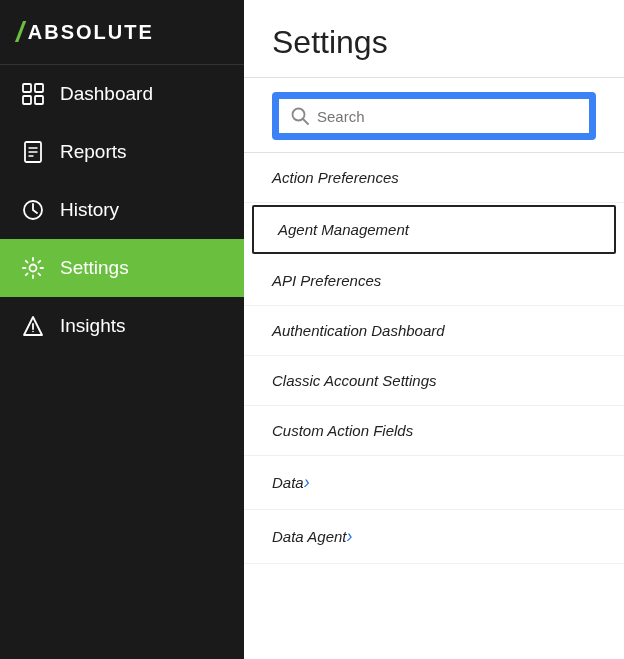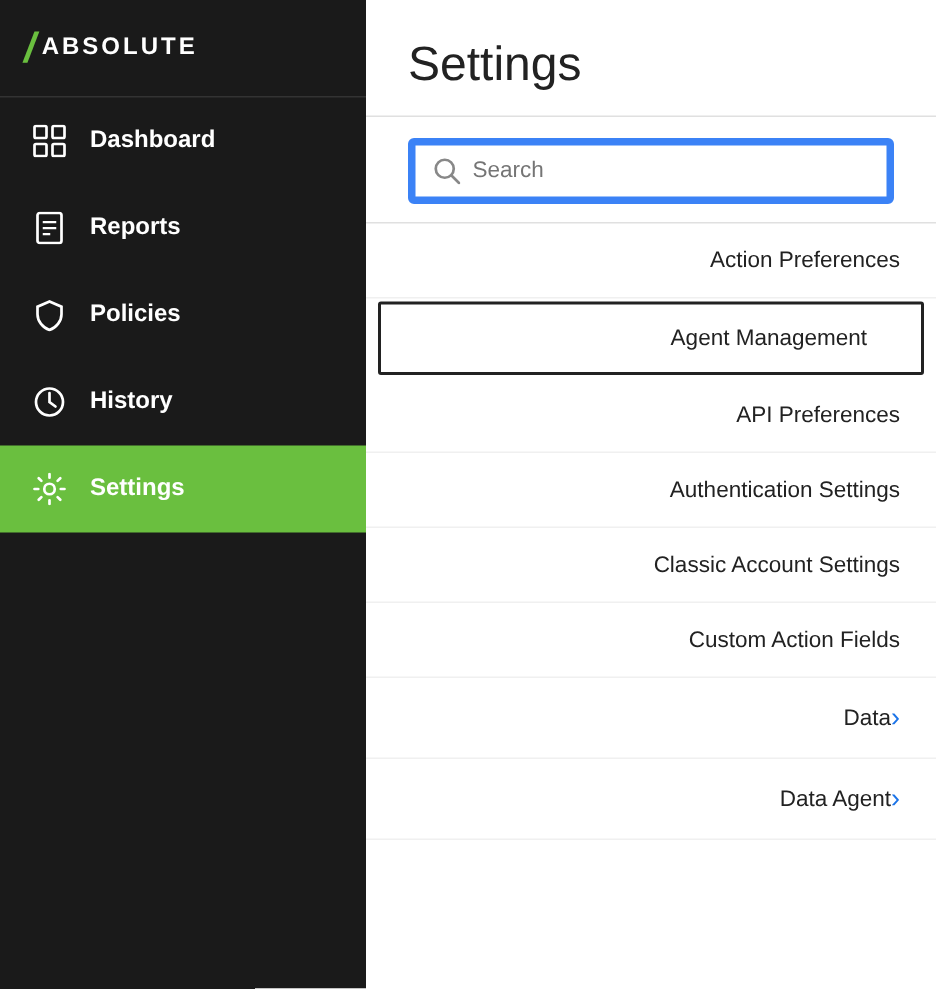--- a/index.html
+++ b/index.html
@@ -33,21 +33,21 @@
       color: #6abf3f;
       font-size: 28px;
       font-weight: 900;
       margin-right: 4px;
       line-height: 1;
       font-style: italic;
     }
 
     .logo-text {
       color: #fff;
-      font-size: 16px;
+      font-size: 20px;
       font-weight: 700;
       letter-spacing: 2px;
     }
 
     .sidebar-nav {
       display: flex;
       flex-direction: column;
       flex: 1;
     }
 
@@ -69,22 +69,22 @@
     .sidebar-item .item-icon {
       width: 26px;
       height: 26px;
       display: flex;
       align-items: center;
       justify-content: center;
       flex-shrink: 0;
     }
 
     .sidebar-item .item-label {
-      font-size: 16px;
-      font-weight: 700;
+      font-size: 19px;
+      font-weight: 400;
       color: #fff;
     }
 
     
     .main-content {
       flex: 1;
       background: #fff;
       display: flex;
       flex-direction: column;
       height: 659px;
@@ -100,22 +100,22 @@
     }
 
     .search-container {
       padding: 14px 28px 12px 28px;
       border-bottom: 1px solid #e0e0e0;
       position: relative;
     }
 
     .search-input-wrapper {
       display: flex;
-      align-items: flex-start;
-      border: 5px solid #3b82f6;
+      align-items: center;
+      border: 7px solid #3b82f6;
       border-radius: 4px;
       padding: 8px 12px;
       background: #fff;
     }
 
     .search-input-wrapper svg {
       color: #888;
       margin-right: 8px;
       flex-shrink: 0;
     }
@@ -145,26 +145,27 @@
       background: #f0f0f0;
     }
     .settings-list::-webkit-scrollbar-thumb {
       background: #bbb;
       border-radius: 4px;
     }
 
     .settings-item {
       display: flex;
       align-items: center;
-      justify-content: flex-end;
+      justify-content: flex-start;
       padding: 16px 24px 16px 28px;
       cursor: pointer;
       border-bottom: 1px solid #f0f0f0;
       font-size: 15px;
       color: #222;
+      font-style: italic;
     }
 
     .settings-item.selected {
       border: 2.5px solid #222;
       margin: 2px 8px;
       border-radius: 2px;
       padding: 14px 36px 14px 24px;
     }
 
     .settings-item .chevron {
@@ -201,28 +202,20 @@
         <svg width="22" height="22" viewBox="0 0 22 22" fill="none">
           <rect x="3" y="1" width="16" height="20" rx="1.5" stroke="white" stroke-width="1.8" fill="none"></rect>
           <line x1="6.5" y1="7" x2="15.5" y2="7" stroke="white" stroke-width="1.5"></line>
           <line x1="6.5" y1="11" x2="15.5" y2="11" stroke="white" stroke-width="1.5"></line>
           <line x1="6.5" y1="15" x2="11.5" y2="15" stroke="white" stroke-width="1.5"></line>
         </svg>
       </span>
       <span class="item-label">Reports</span>
     </div>
 
-    <div class="sidebar-item">
-      <span class="item-icon">
-        <svg width="22" height="22" viewBox="0 0 22 22" fill="none">
-          <path d="M11 2L3 5.5V10.5C3 15.2 6.5 19.5 11 21C15.5 19.5 19 15.2 19 10.5V5.5L11 2Z" stroke="white" stroke-width="1.8" fill="none"></path>
-        </svg>
-      </span>
-      <span class="item-label">Policies</span>
-    </div>
 
     <div class="sidebar-item">
       <span class="item-icon">
         <svg width="22" height="22" viewBox="0 0 22 22" fill="none">
           <circle cx="11" cy="11" r="9" stroke="white" stroke-width="1.8" fill="none"></circle>
           <polyline points="11,5 11,11 15,14" stroke="white" stroke-width="1.8" stroke-linecap="round"></polyline>
         </svg>
       </span>
       <span class="item-label">History</span>
     </div>
@@ -230,20 +223,30 @@
     <div class="sidebar-item active">
       <span class="item-icon">
         <svg width="22" height="22" viewBox="0 0 22 22" fill="none">
           <circle cx="11" cy="11" r="3.5" stroke="white" stroke-width="1.8" fill="none"></circle>
           <path d="M11 1v2.5M11 18.5V21M1 11h2.5M18.5 11H21M3.8 3.8l1.8 1.8M16.4 16.4l1.8 1.8M3.8 18.2l1.8-1.8M16.4 5.6l1.8-1.8" stroke="white" stroke-width="1.8" stroke-linecap="round"></path>
         </svg>
       </span>
       <span class="item-label">Settings</span>
     </div>
 
+    <div class="sidebar-item">
+      <span class="item-icon">
+        <svg width="22" height="22" viewBox="0 0 22 22" fill="none">
+          <polygon points="11,2 2,20 20,20" stroke="white" stroke-width="1.8" fill="none" stroke-linejoin="round"></polygon>
+          <line x1="11" y1="9" x2="11" y2="14" stroke="white" stroke-width="1.8" stroke-linecap="round"></line>
+          <circle cx="11" cy="16.5" r="0.8" fill="white"></circle>
+        </svg>
+      </span>
+      <span class="item-label">Insights</span>
+    </div>
 
   </div>
 </nav>
 
 <main class="main-content">
   <h1 class="page-title">Settings</h1>
 
   <div class="search-container">
     <div class="search-input-wrapper">
       <svg width="18" height="18" viewBox="0 0 18 18" fill="none">
@@ -262,21 +265,21 @@
 
     <div class="settings-item selected">
       <span>Agent Management</span>
     </div>
 
     <div class="settings-item">
       <span>API Preferences</span>
     </div>
 
     <div class="settings-item">
-      <span>Authentication Settings</span>
+      <span>Authentication Dashboard</span>
     </div>
 
 
     <div class="settings-item">
       <span>Classic Account Settings</span>
     </div>
 
     <div class="settings-item">
       <span>Custom Action Fields</span>
     </div>

